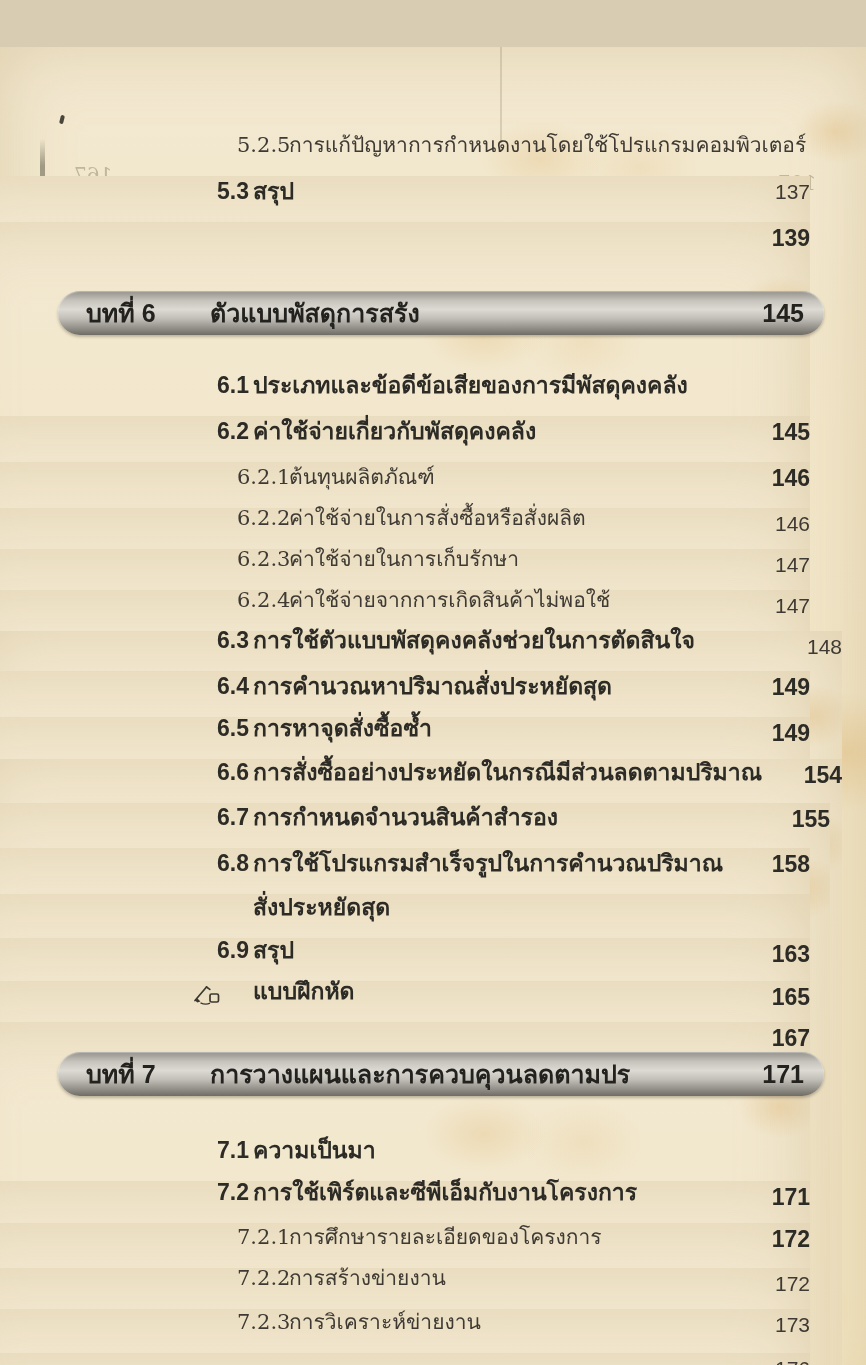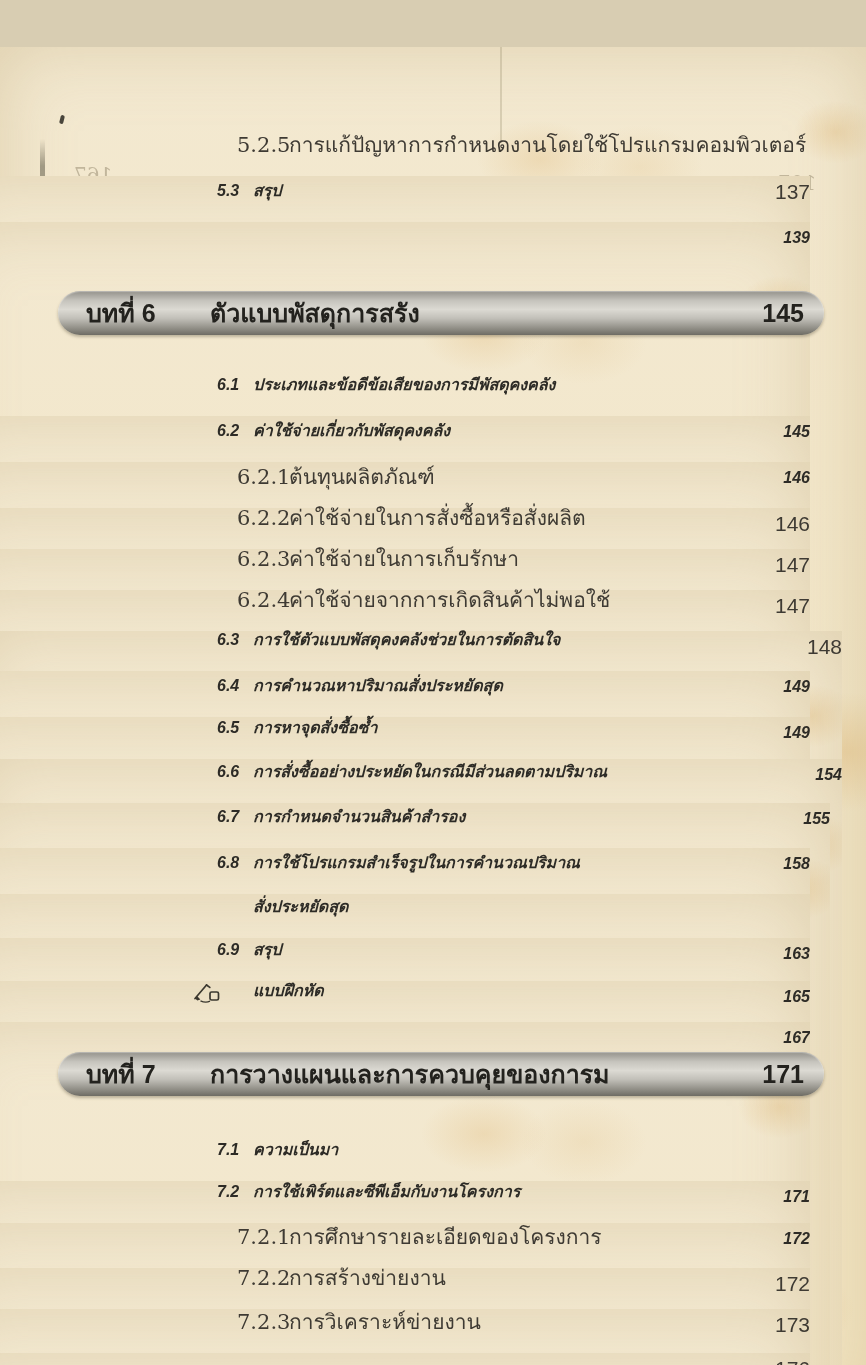--- a/index.html
+++ b/index.html
@@ -20,21 +20,21 @@
   }
   
   .ghost-layer{position:absolute;inset:0;z-index:1;}
   .decor-layer{position:absolute;inset:0;z-index:2;}
   .rows-layer{position:absolute;inset:0;z-index:3;}
 
   
   .row{position:absolute;left:0;width:866px;height:32px;line-height:32px;white-space:nowrap;}
   .row .num,.row .title{position:absolute;top:0;}
   .row .page{position:absolute;top:0;right:56px;text-align:right;}
-  .row.main,.row.cont,.row.exercise{font-weight:bold;font-size:16px;color:#2d2b26;font-style:italic;}
+  .row.main,.row.cont,.row.exercise{font-weight:bold;font-size:23px;color:#2d2b26;}
   .row.sub{font-family:"DejaVu Serif","Liberation Serif",serif;font-size:21px;color:#3e3a33;}
   .row.main .num{left:217px;}
   .row.main .title,.row.cont .title,.row.exercise .title{left:253px;}
   .row.sub .num{left:237px;}
   .row.sub .title{left:289px;}
   .row.exercise .icon{position:absolute;left:191px;top:6px;}
 
   
   .row.chapter{
     left:58px;width:766px;height:44px;line-height:44px;border-radius:22px;
@@ -209,21 +209,21 @@
             </g>
             <path d="M4 17.5 l2.4 2 3-1.1 -3.1-3.2 z" fill="#3b382f"></path>
             <rect x="19" y="11" width="8.5" height="8" rx="1.6" fill="none" stroke="#3b382f" stroke-width="1.7"></rect>
             <path d="M9.5 19.8 q5 2.4 9.5 .4" stroke="#3b382f" stroke-width="1.4" fill="none"></path>
           </svg></span>
         <span class="title">แบบฝึกหัด</span>
         <span class="page">167</span>
       </div>
       <div class="row chapter" style="top: 1005px;">
         <span class="ch-label">บทที่ 7</span>
-        <span class="ch-title">การวางแผนและการควบคุยของการม</span>
+        <span class="ch-title">การวางแผนและการควบคุวนลดตามปร</span>
         <span class="ch-page">171</span>
       </div>
       <div class="row main" style="top: 1087px;">
         <span class="num">7.1</span>
         <span class="title">ความเป็นมา</span>
         <span class="page">171</span>
       </div>
       <div class="row main" style="top: 1129px;">
         <span class="num">7.2</span>
         <span class="title">การใช้เพิร์ตและซีพีเอ็มกับงานโครงการ</span>

